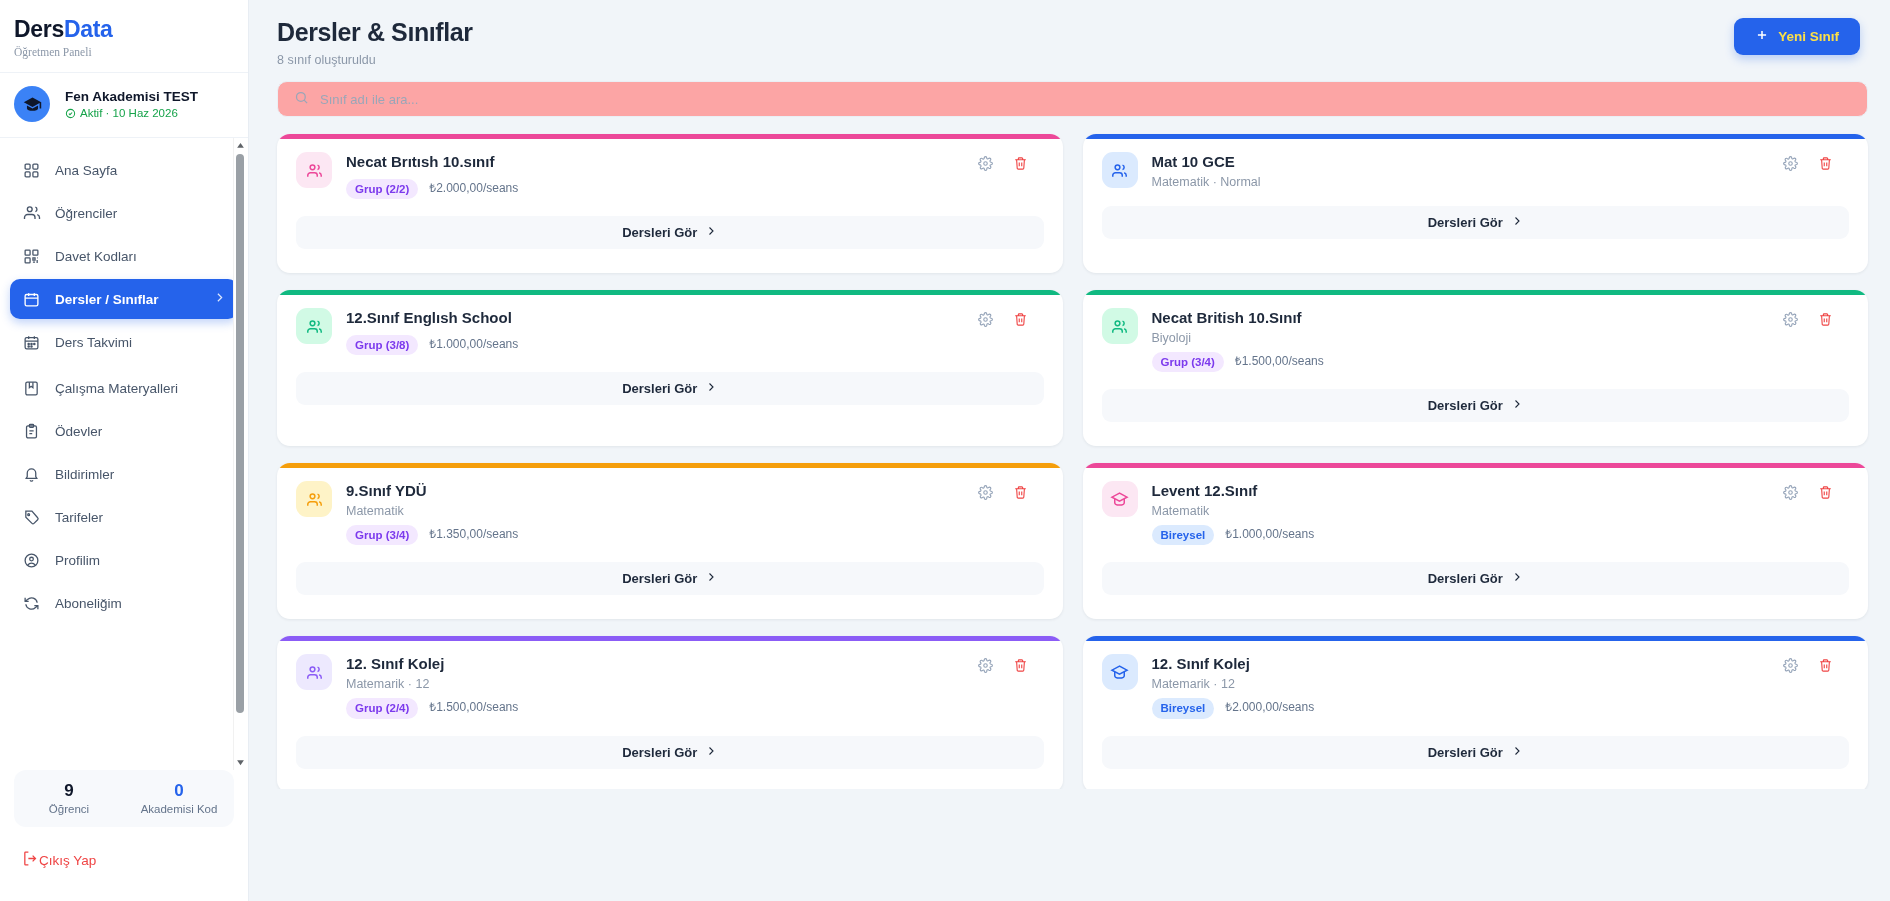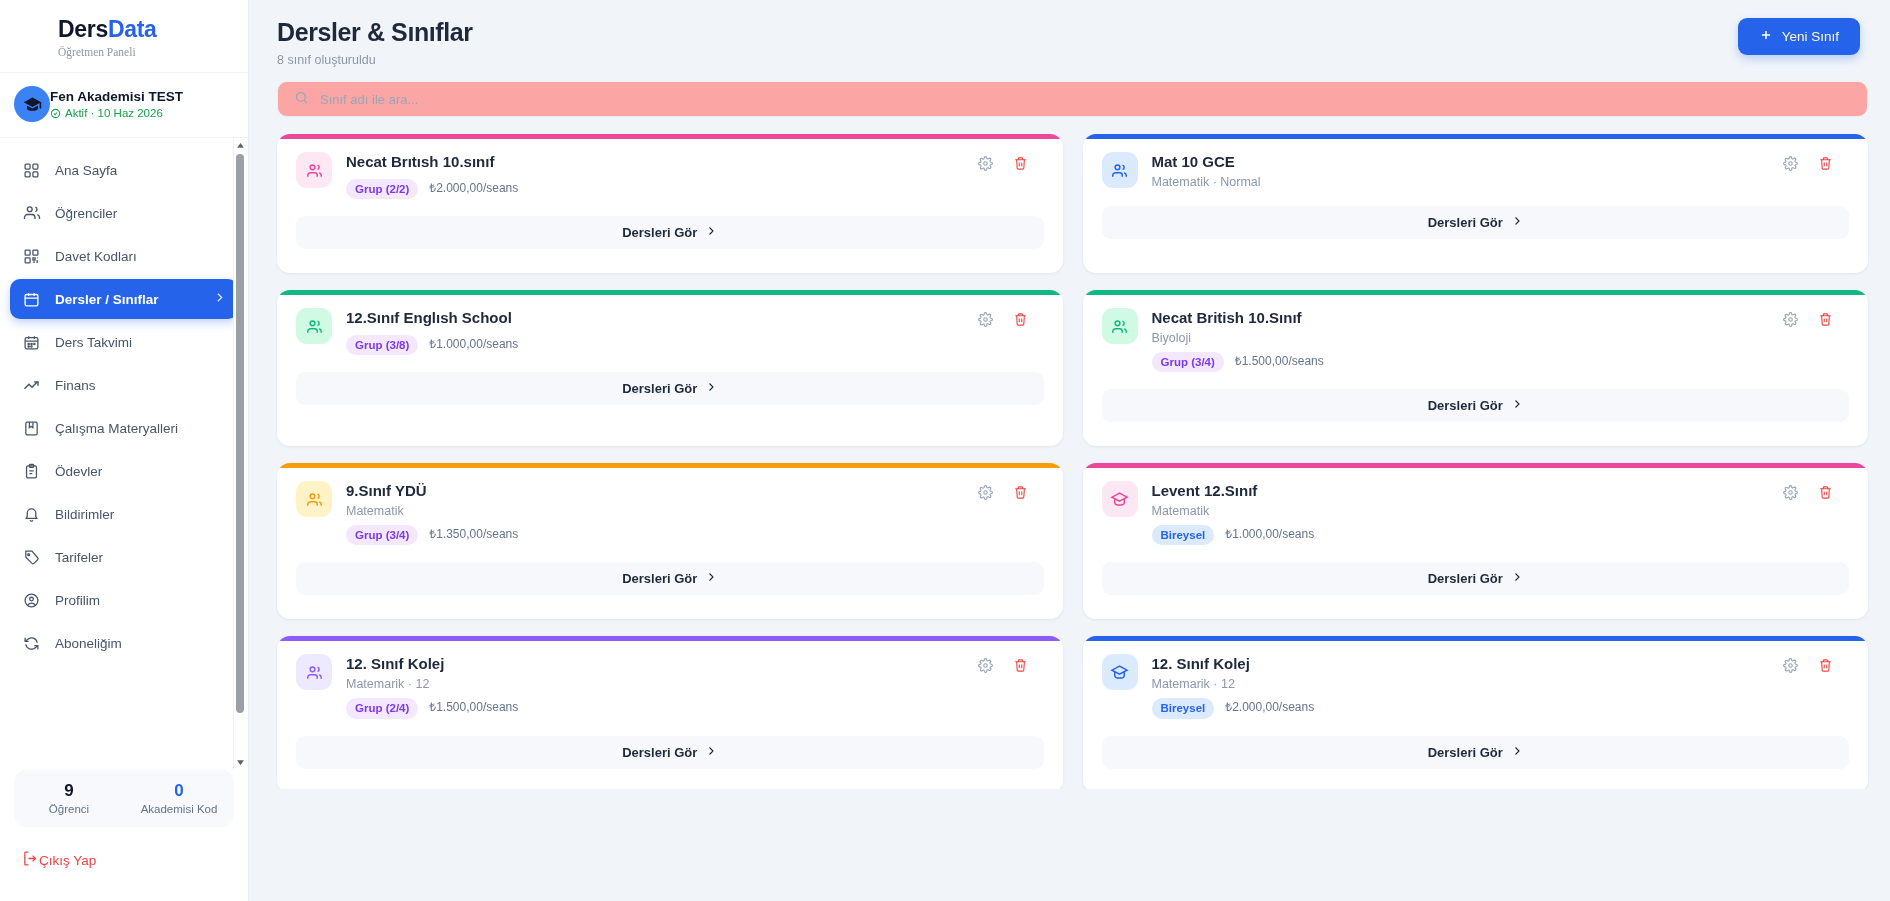--- a/index.html
+++ b/index.html
@@ -13,28 +13,28 @@
   .app { display: flex; width: 1890px; height: 901px; }
 
   
   .sidebar {
     width: 249px; height: 901px;
     background: #ffffff;
     border-right: 1px solid #e8edf3;
     display: flex; flex-direction: column;
     position: relative; flex: 0 0 249px;
   }
-  .brand { padding: 16px 0 14px 14px; margin-left: 44px; }
+  .brand { padding: 16px 0 14px 14px; }
   .brand-title { font-size: 23px; font-weight: bold; letter-spacing: -0.3px; }
   .brand-title .b1 { color: #0f172a; }
   .brand-title .b2 { color: #2563eb; }
   .brand-sub { font-size: 11.5px; color: #8b97a8; margin-top: 3px; font-family: Liberation Serif, serif; }
 
   .acct {
-    display: flex; align-items: center; gap: 0;
+    display: flex; align-items: center; gap: 15px;
     padding: 13px 14px 15px 14px;
     border-top: 1px solid #eef2f7;
   }
   .avatar {
     width: 36px; height: 36px; border-radius: 50%;
     background: #3b82f6; flex: 0 0 36px;
     display: flex; align-items: center; justify-content: center;
   }
   .acct-name { font-size: 13.5px; font-weight: bold; color: #0f172a; line-height: 1.25; }
   .acct-status { font-size: 11.5px; color: #16a34a; display: flex; align-items: center; gap: 4px; margin-top: 2px; }
@@ -90,22 +90,22 @@
   
   .main { flex: 1 1 auto; height: 789px; background: #f1f5f9; overflow: hidden; position: relative; }
   .topbar {
     display: flex; align-items: flex-start; justify-content: space-between;
     padding: 18px 30px 0 28px;
   }
   .page-title { font-size: 25px; font-weight: bold; color: #1e293b; letter-spacing: -0.4px; }
   .page-sub { font-size: 12.5px; color: #8b97a8; margin-top: 6px; }
   .new-btn {
     display: flex; align-items: center; gap: 9px;
-    background: #2563eb; color: #fef9c3; border: none;
-    font-size: 13.5px; font-weight: normal;
+    background: #2563eb; color: #fde047; border: none;
+    font-size: 13.5px; font-weight: bold;
     padding: 0 21px; height: 37px; border-radius: 9px; cursor: pointer;
     box-shadow: 0 4px 10px rgba(37,99,235,.28);
     font-family: "Liberation Sans", sans-serif;
   }
 
   .searchbar {
     margin: 14px 22px 0 28px; height: 36px;
     background: #fca5a5; border-radius: 10px;
     display: flex; align-items: center; gap: 11px; padding: 0 16px;
     border: 1px solid #eaeff5;
@@ -256,29 +256,20 @@
                 <circle cx="12" cy="14" r=".9" fill="currentColor"></circle>
                 <circle cx="16" cy="14" r=".9" fill="currentColor"></circle>
                 <circle cx="8" cy="17.6" r=".9" fill="currentColor"></circle>
                 <circle cx="12" cy="17.6" r=".9" fill="currentColor"></circle>
               </svg>
           </span>
           <span>Ders Takvimi</span>
         </div>
         <div class="nav-spacer"></div>
 
-        <div class="nav-item">
-          <span class="ico">
-            <svg width="18" height="18" viewBox="0 0 24 24" fill="none" stroke="currentColor" stroke-width="1.9">
-                <path d="M2 17l6-6 4 4 7-7"></path>
-                <path d="M15 8h5v5"></path>
-              </svg>
-          </span>
-          <span>Finans</span>
-        </div>
         <div class="nav-spacer"></div>
 
         <div class="nav-item">
           <span class="ico">
             <svg width="17" height="17" viewBox="0 0 24 24" fill="none" stroke="currentColor" stroke-width="1.8">
                 <rect x="4" y="3" width="16" height="18" rx="2"></rect>
                 <path d="M9 3v8l2.5-2L14 11V3"></path>
               </svg>
           </span>
           <span>Çalışma Materyalleri</span>

